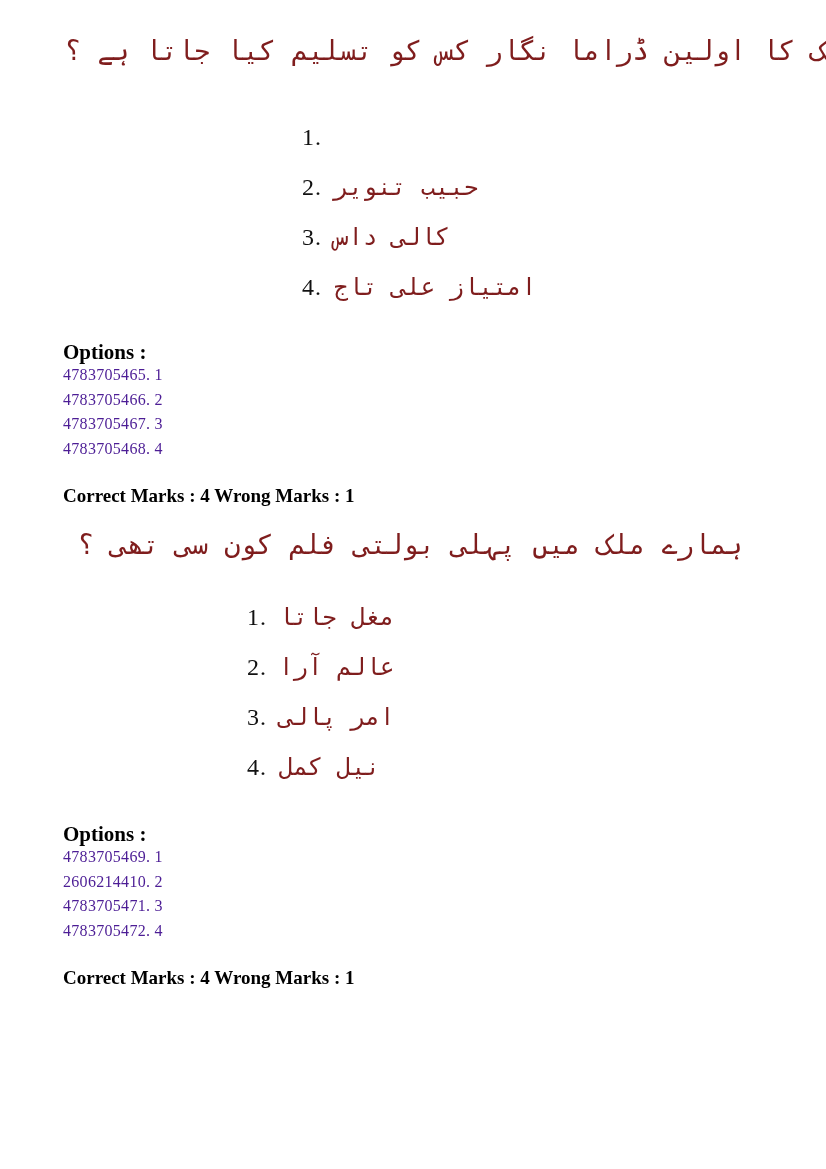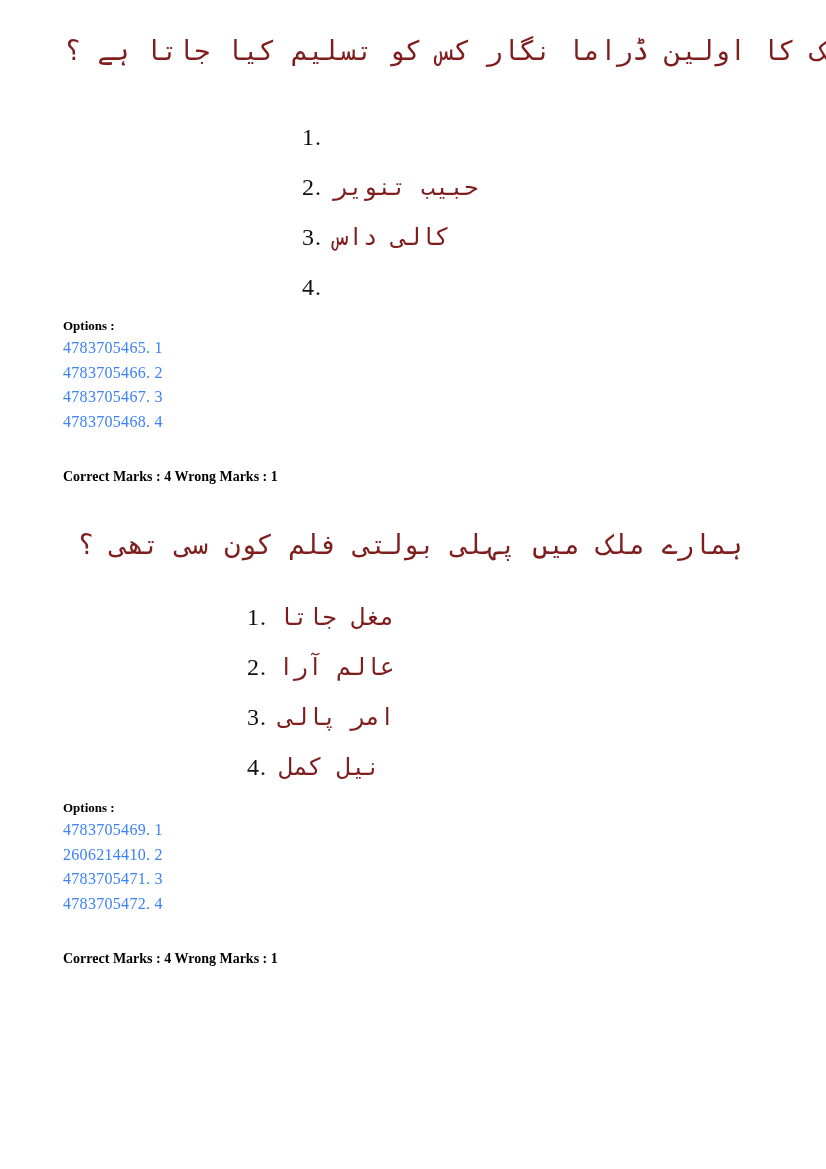--- a/index.html
+++ b/index.html
@@ -13,44 +13,45 @@
     font-family:Liberation Mono, monospace;
     direction:rtl;unicode-bidi:isolate;color:#7f1d1d;
   }
   .q-urdu{font-size:27px;line-height:50px;white-space:nowrap;}
   
   .choices{display:flex;flex-direction:column;}
   .choice-row{display:flex;direction:ltr;align-items:center;gap:12px;height:50px;}
   .choice-num{font-size:24px;color:#111;letter-spacing:1px;}
   .choice-text{font-size:24px;white-space:nowrap;}
   
-  .options-label{font-weight:bold;font-size:13px;line-height:21px;}
-  .option-id{font-size:16px;line-height:24.5px;color:#3b82f6;letter-spacing:0.3px;}
+  .options-label{font-weight:bold;font-size:21px;line-height:21px;margin-top:27px;}
+  .option-id{font-size:16px;line-height:24.5px;color:#4c1d95;letter-spacing:0.3px;}
   .meta{font-weight:bold;font-size:15.5px;line-height:19.5px;width:712px;}
-  .marks{font-weight:bold;font-size:14px;line-height:19.5px;margin-top:5px;}
+  .marks{font-weight:bold;font-size:19px;line-height:19.5px;margin-top:24px;}
 </style>
 </head>
 <body>
 
 <div class="abs urdu q-urdu" style="left:65px;top:28px;">ہمارے ملک کا اولین ڈراما نگار کس کو تسلیم کیا جاتا ہے ؟</div>
 
 <div class="abs choices" style="left:302px;top:112px;">
   <div class="choice-row">
     <span class="choice-num">1.</span>
   </div>
   <div class="choice-row">
     <span class="choice-num">2.</span>
     <span class="choice-text urdu">حبیب تنویر</span>
   </div>
   <div class="choice-row">
     <span class="choice-num">3.</span>
     <span class="choice-text urdu">کالی داس</span>
   </div>
   <div class="choice-row">
     <span class="choice-num">4.</span>
+    <span class="choice-text urdu">امتیاز علی تاج</span>
   </div>
 </div>
 
 <div class="abs" style="left:63px;top:315px;">
   <div class="options-label">Options :</div>
   <div class="option-id">4783705465. 1</div>
   <div class="option-id">4783705466. 2</div>
   <div class="option-id">4783705467. 3</div>
   <div class="option-id">4783705468. 4</div>
 </div>

